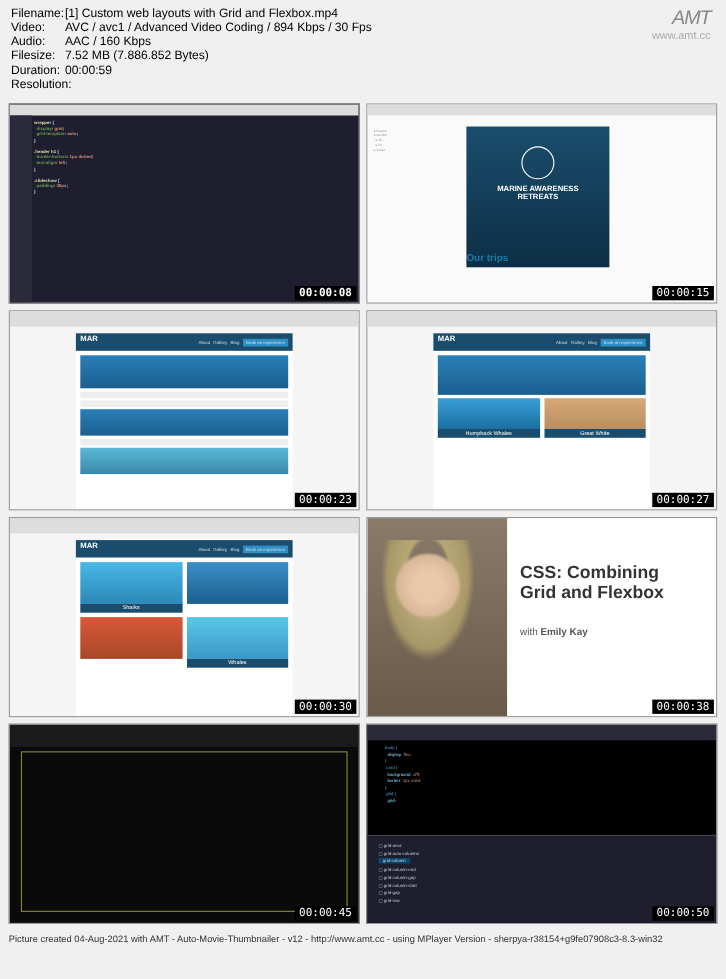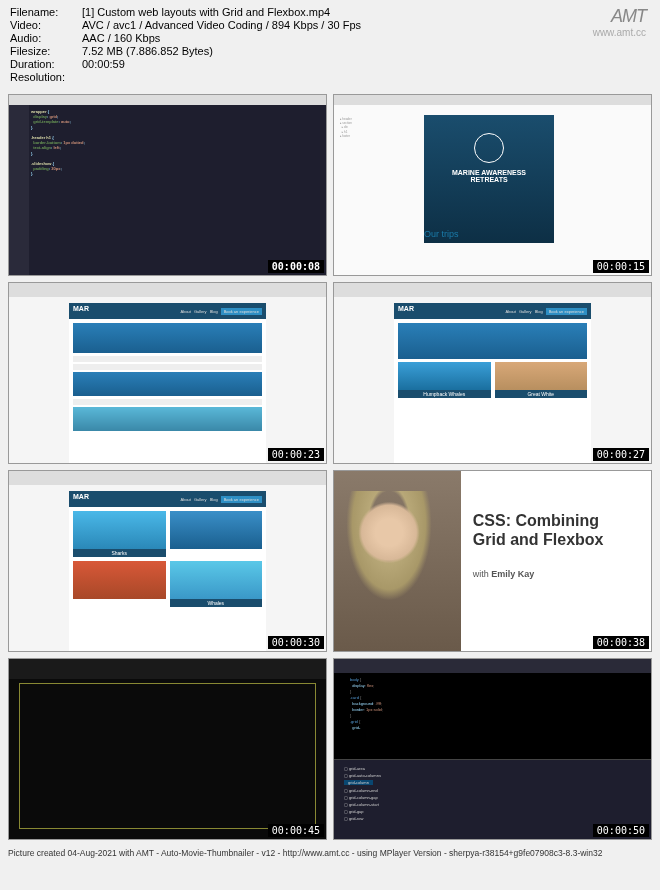--- a/index.html
+++ b/index.html
@@ -1,19 +1,19 @@
 <!DOCTYPE html>
 <html><head>
 <meta charset="utf-8">
 <style>
 body { margin:0; font-family:Arial,sans-serif; background:#f0f0f0; width:660px; }
 .container { width:660px; background:#f0f0f0; }
 .meta-header { padding:6px 10px; font-size:11px; position:relative; }
 .meta-row { display:flex; margin-bottom:1px; }
-.meta-label { width:72px; }
+.meta-label { width:49px; }
 .meta-value { flex:1; }
 .logo { position:absolute; top:6px; right:14px; text-align:right; }
 .logo-text { font-size:18px; font-weight:normal; font-style:italic; color:#888; letter-spacing:-1px; }
 .logo-sub { font-size:10px; color:#aaa; }
 .grid { display:grid; grid-template-columns:1fr 1fr; gap:6px; padding:4px 8px; }
 .thumb { position:relative; border:1px solid #999; height:180px; overflow:hidden; background:#fff; }
 .timestamp { position:absolute; bottom:2px; right:2px; background:#000; color:#fff; font-size:10px; padding:1px 4px; font-family:monospace; }
 .footer { font-size:8.5px; padding:4px 8px; color:#333; }
 
 
@@ -21,21 +21,21 @@
 .t1-top { background:#ddd; height:10px; }
 .t1-side { position:absolute; left:0; top:10px; width:20px; bottom:0; background:#2a2a3a; }
 .t1-code { position:absolute; left:22px; top:14px; font-size:4px; color:#9cdcfe; line-height:1.3; }
 .t1-code span.y { color:#dcdcaa; } .t1-code span.g { color:#6a9955; } .t1-code span.o{color:#ce9178;}
 
 
 .t2 { background:#fafafa; }
 .t2-top { background:#ddd; height:10px; }
 .t2-hero { position:absolute; left:90px; top:20px; width:130px; height:110px; background:linear-gradient(#1a4d6d,#0d2f45); color:#fff; text-align:center; padding-top:18px; font-size:7px; font-weight:bold; }
 .t2-circle { width:28px; height:28px; border:1.5px solid #fff; border-radius:50%; margin:0 auto 6px; }
-.t2-trips { position:absolute; left:90px; top:134px; font-size:9px; color:#1a7aa8; font-weight:normal; }
+.t2-trips { position:absolute; left:90px; top:134px; font-size:9px; color:#1a7aa8; font-weight:bold; }
 .t2-side { position:absolute; left:6px; top:22px; font-size:3px; color:#999; width:78px; line-height:1.4; }
 
 
 .t34 { background:#f5f5f5; }
 .t34-top { background:#ddd; height:14px; }
 .t34-nav { position:absolute; left:60px; right:60px; top:20px; height:16px; background:#1a4d6d; display:flex; justify-content:flex-end; align-items:center; padding:0 4px; gap:3px; }
 .t34-nav span { color:#ddd; font-size:4px; }
 .t34-nav .btn { background:#2e8fc4; padding:1px 3px; }
 .t34-logo { position:absolute; left:64px; top:22px; color:#fff; font-size:7px; font-weight:bold; }
 .t34-body { position:absolute; left:60px; right:60px; top:36px; bottom:0; background:#fff; padding:4px; }

